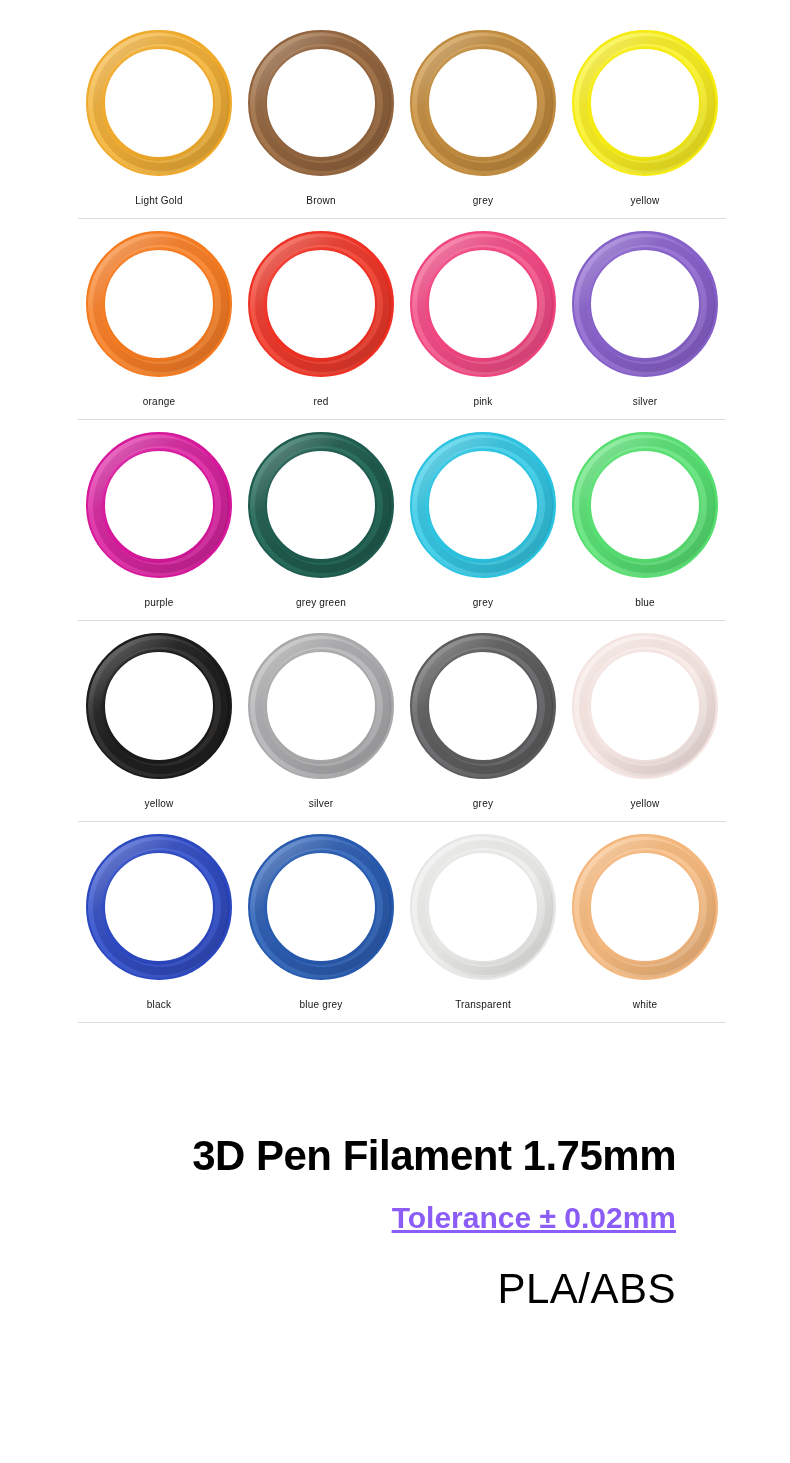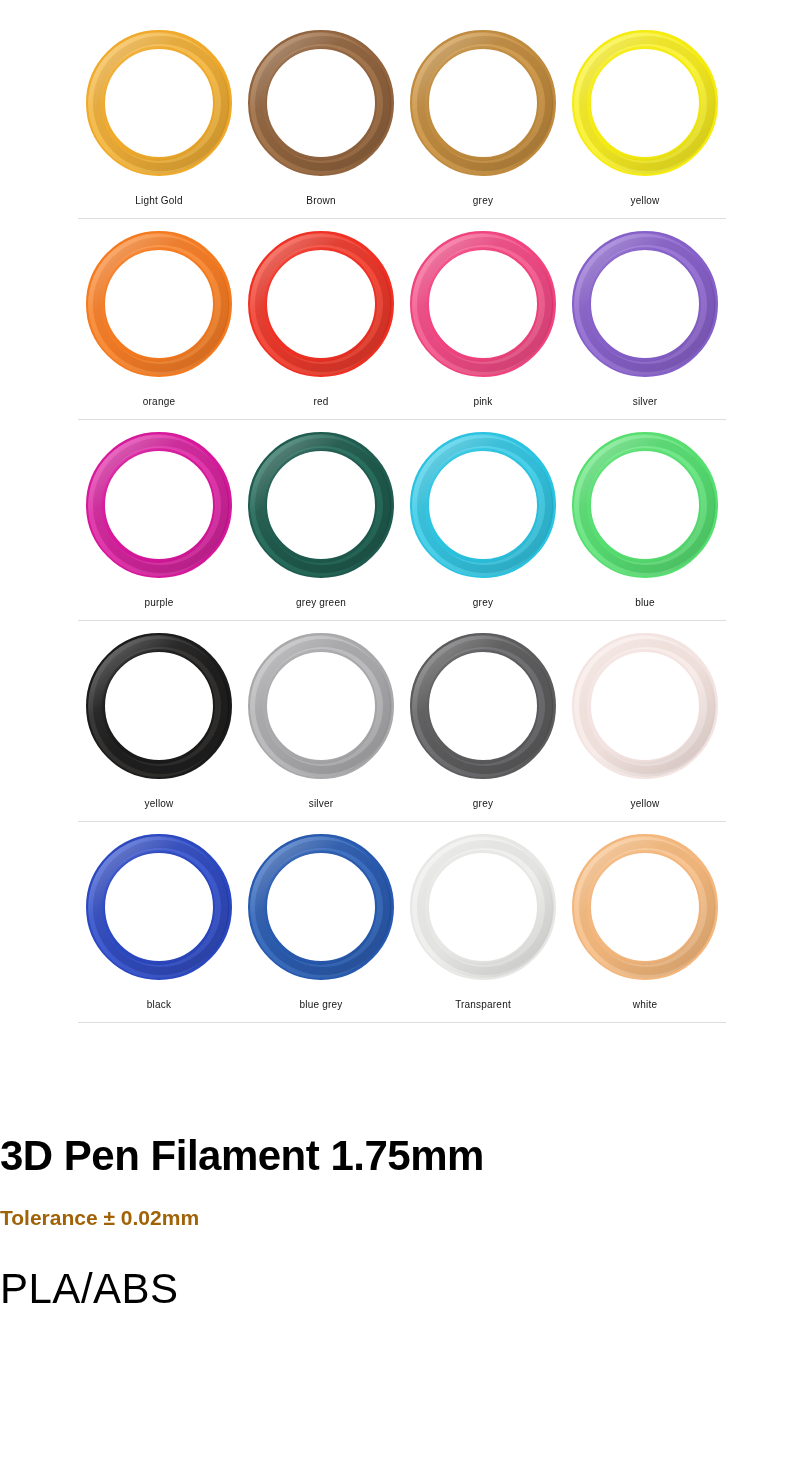--- a/index.html
+++ b/index.html
@@ -106,35 +106,36 @@
     letter-spacing: 0.2px;
     white-space: nowrap;
   }
 
   
   .footer {
     position: absolute;
     left: 0;
     top: 1130px;
     width: 676px;
-    text-align: left;
+    text-align: right;
   }
   .title-main {
     font-size: 42px;
     font-weight: bold;
     line-height: 52px;
     letter-spacing: -0.5px;
     color: #000000;
   }
   .title-tolerance {
     margin-top: 18px;
-    font-size: 21px;
+    font-size: 30px;
     font-weight: bold;
     line-height: 36px;
-    color: #a16207;
+    color: #8b5cf6;
+    text-decoration: underline;
   }
   .title-material {
     margin-top: 28px;
     font-size: 42px;
     font-weight: normal;
     line-height: 50px;
     letter-spacing: 0.5px;
     color: #000000;
   }
 </style>

